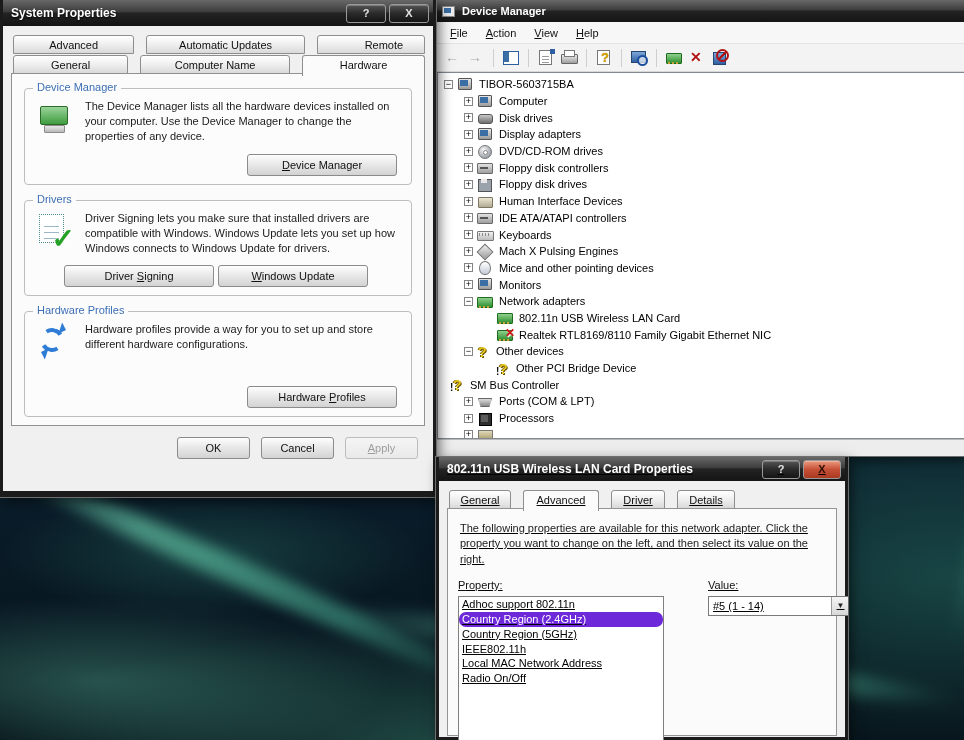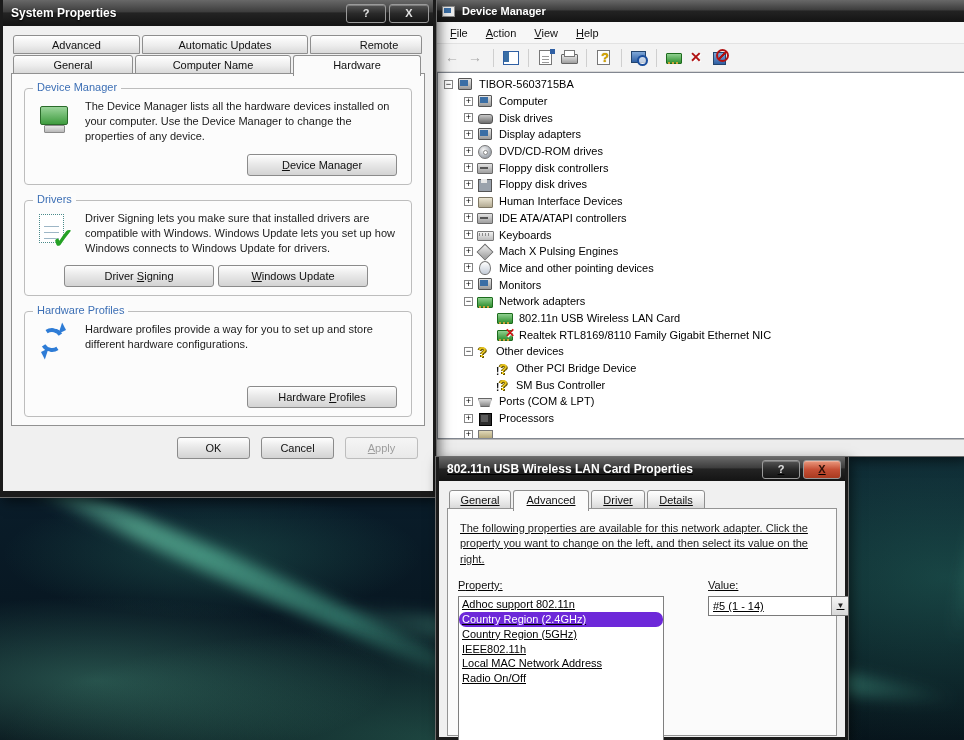--- a/index.html
+++ b/index.html
@@ -36,21 +36,21 @@
     font-size:11px;text-align:center;background:linear-gradient(180deg,#555 0%,#2a2a2a 50%,#151515 100%);
     box-shadow:inset 0 1px 0 rgba(255,255,255,.25);}
   .tb-btn.red{background:linear-gradient(180deg,#eb9a7e 0%,#c65036 50%,#a93a20 100%);color:#2e0f06;}
 
   .btn{display:inline-block;border:1px solid #8b8b8b;border-radius:3px;font-size:11px;color:#111;
     text-align:center;height:22px;line-height:20px;box-sizing:border-box;
     background:linear-gradient(180deg,#fefefe 0%,#e9e9e9 45%,#d3d3d3 100%);}
   .btn.disabled{color:#9d9d9d;border-color:#bdbdbd;
     background:linear-gradient(180deg,#f5f5f5,#e9e9e9);}
 
-  .tab-row{display:flex;gap:2px;}
+  .tab-row{display:flex;gap:12px;}
   .tab{height:19px;line-height:19px;box-sizing:border-box;text-align:center;font-size:11px;color:#111;
     border:1px solid #8e8e8e;border-radius:3px 3px 0 0;
     background:linear-gradient(180deg,#ffffff 0%,#ededed 55%,#d9d9d9 100%);}
   .tab.active{background:#fbfbfb;height:21px;margin-bottom:-2px;border-bottom:none;position:relative;z-index:3;}
 
   
   .win-sysprops{left:0;top:0;width:436px;height:497px;z-index:2;padding:0 3px 3px;box-sizing:border-box;}
   .win-sysprops .titlebar{height:26px;font-size:12px;padding:0 4px 0 8px;}
   .win-sysprops .titlebar .title{text-shadow:0 1px 2px #000;}
   .win-sysprops .tb-btn{width:38px;height:17px;line-height:16px;margin-left:3px;}
@@ -401,21 +401,21 @@
       <div class="trow" style="padding-left: 26px;">
         <span class="expand">−</span>
         <span class="ti ti-question"></span>
         <span class="tlabel">Other devices</span>
       </div>
       <div class="trow" style="padding-left: 46px;">
         <span class="expand-sp"></span>
         <span class="ti ti-question-warn"></span>
         <span class="tlabel">Other PCI Bridge Device</span>
       </div>
-      <div class="trow" style="padding-left: 46px;">
+      <div class="trow" style="">
         <span class="expand-sp"></span>
         <span class="ti ti-question-warn"></span>
         <span class="tlabel">SM Bus Controller</span>
       </div>
       <div class="trow" style="padding-left: 26px;">
         <span class="expand">+</span>
         <span class="ti ti-ports"></span>
         <span class="tlabel">Ports (COM &amp; LPT)</span>
       </div>
       <div class="trow" style="padding-left: 26px;">

